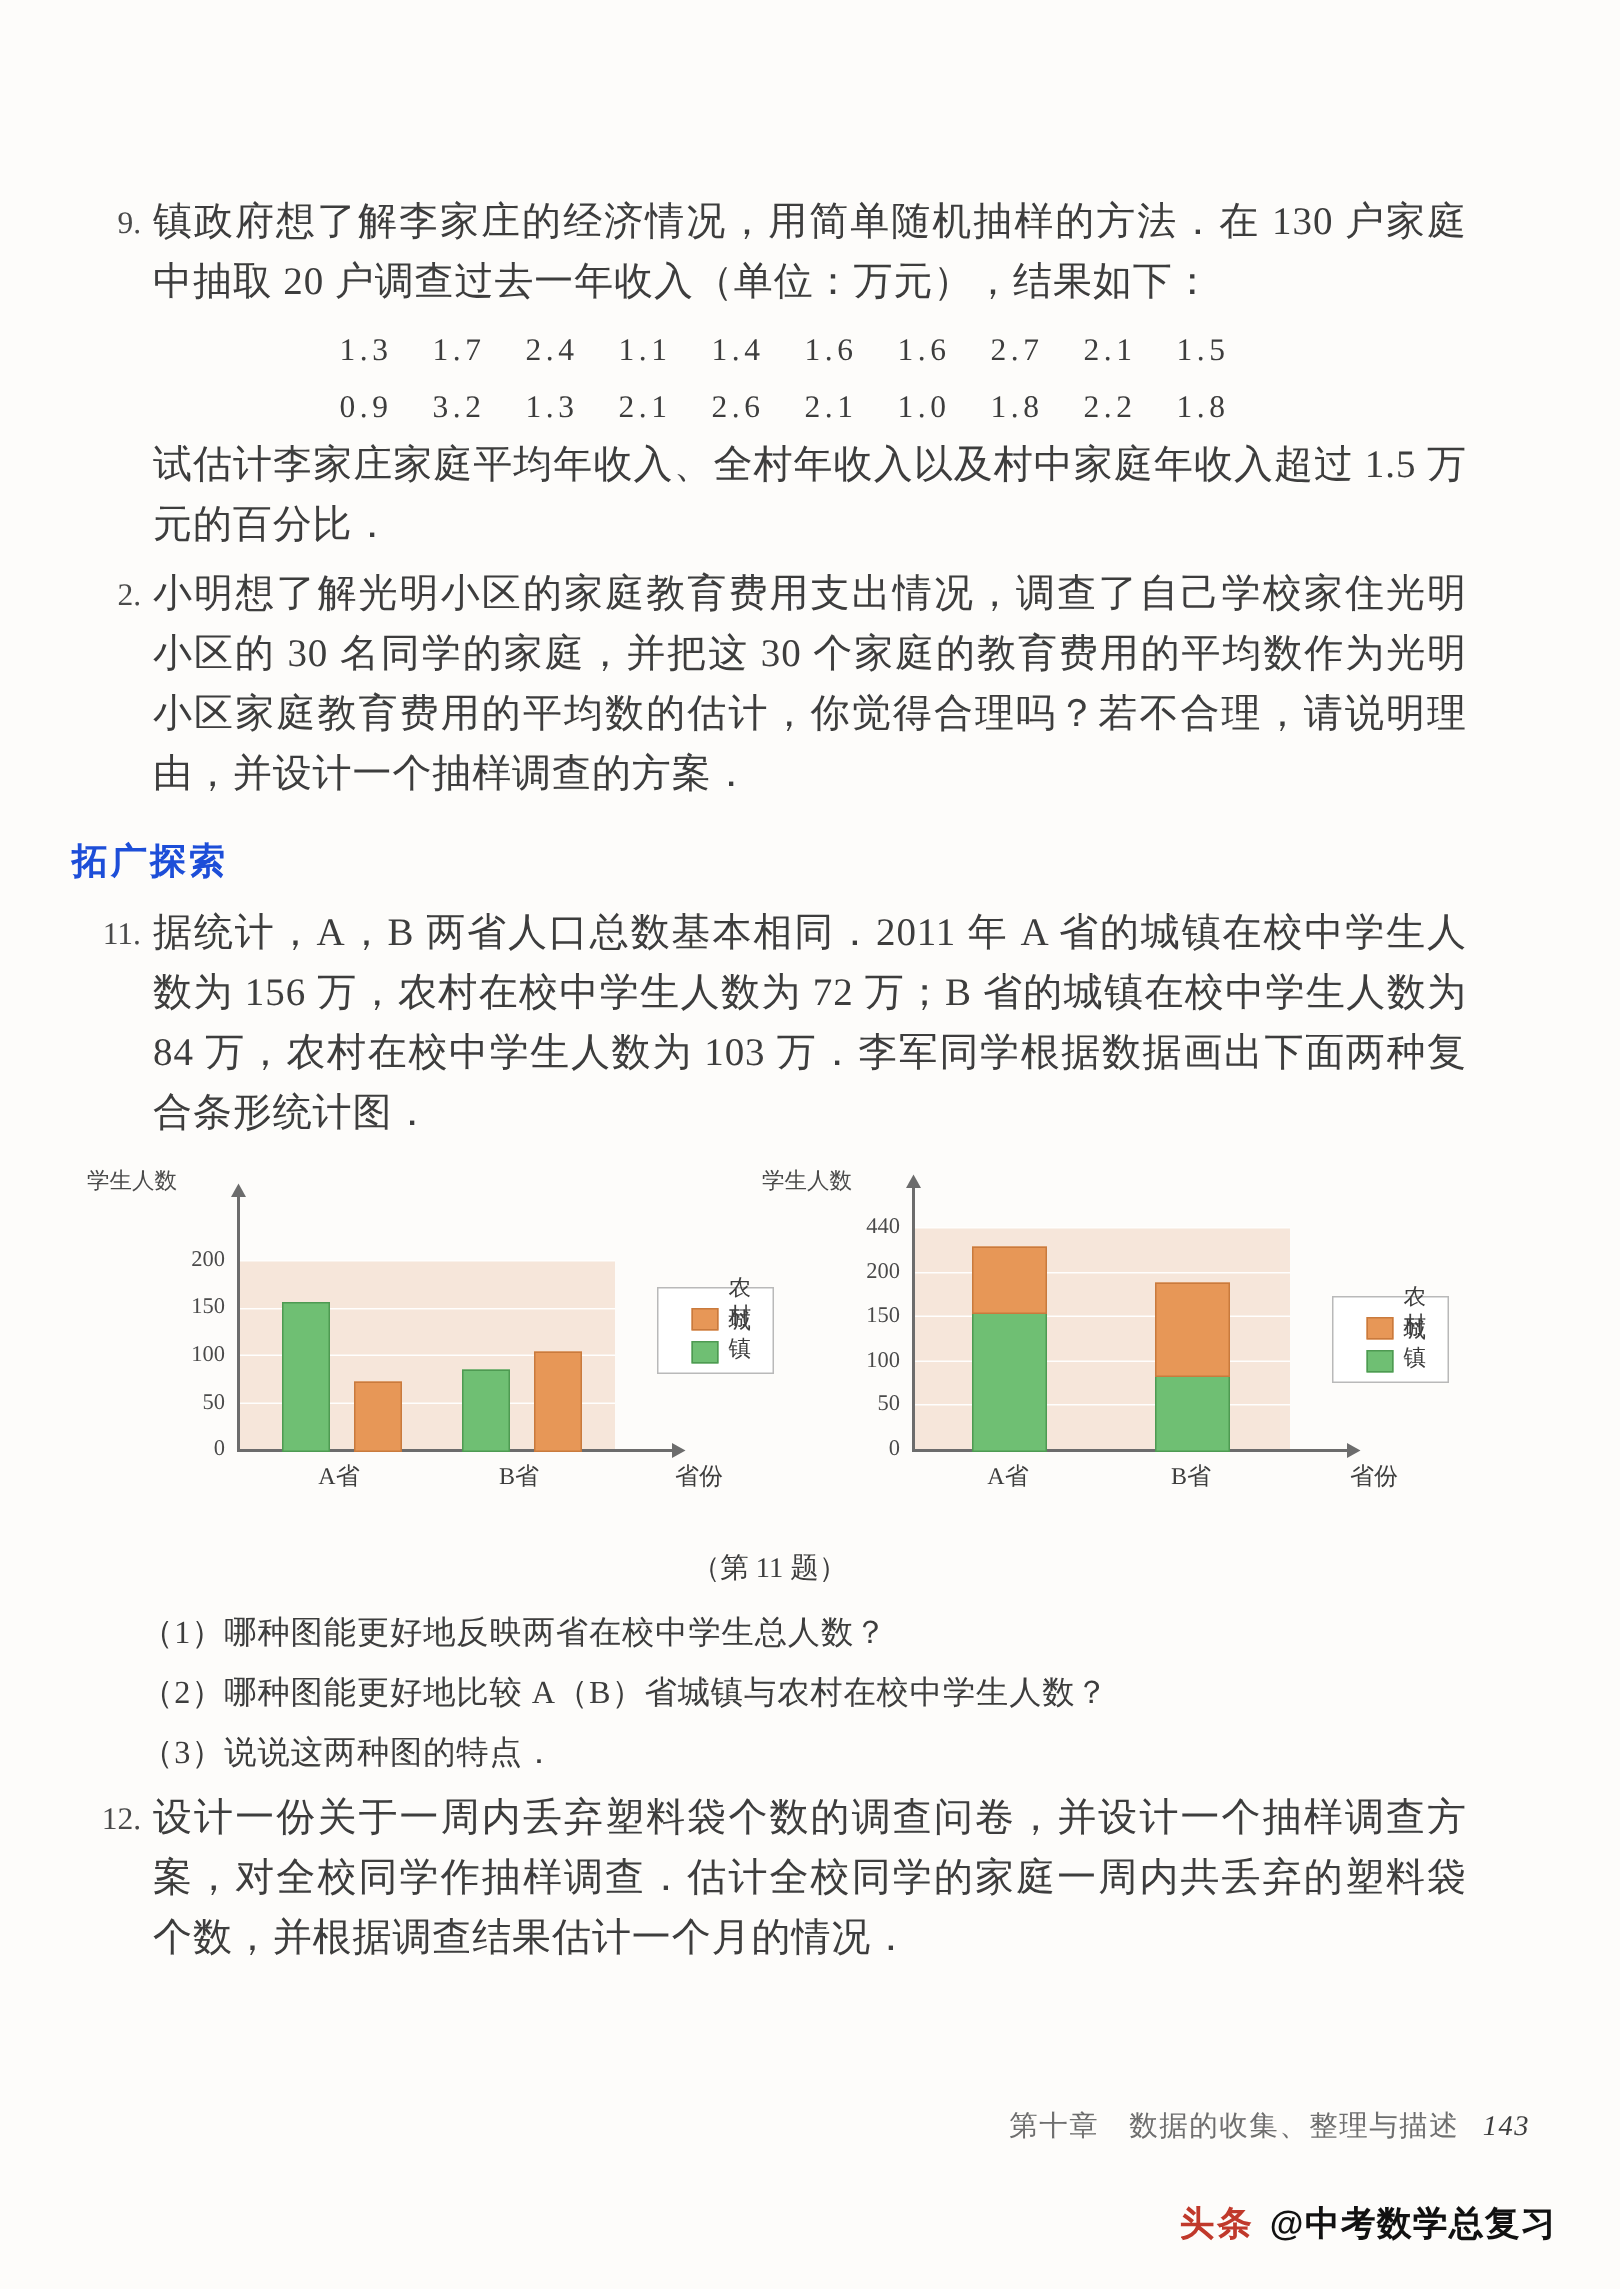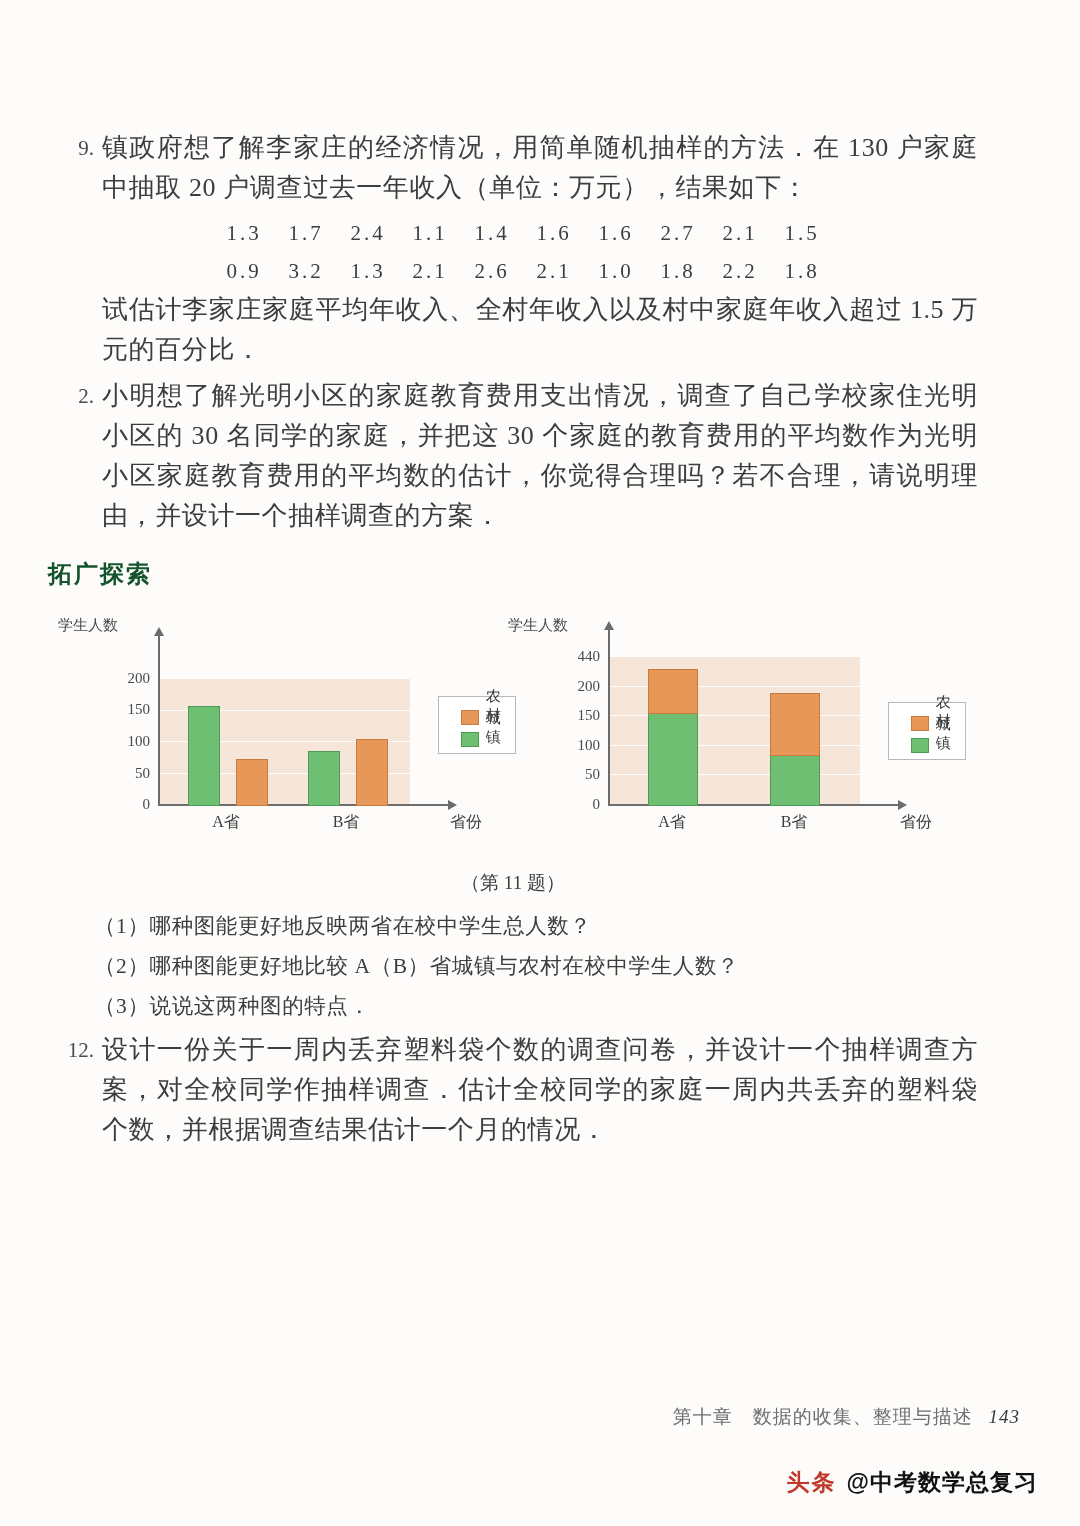--- a/index.html
+++ b/index.html
@@ -54,30 +54,30 @@
     font-size: 21px;
     line-height: 38px;
     letter-spacing: 3px;
     color: #3d3d3d;
     padding-left: 20px;
   }
   .datarow span { display: inline-block; width: 62px; text-align: center;}
   .section-title {
     font-size: 24px;
     font-weight: bold;
-    color: #14532d;
+    color: #1d4ed8;
     margin: 22px 0 12px 0;
     letter-spacing: 2px;
     font-family: "Liberation Sans", sans-serif;
   }
   
   .charts {
     position: relative;
     height: 250px;
-    margin-top: 26px;
+    margin-top: 16px;
     margin-bottom: 4px;
   }
   .chart {
     position: absolute;
     top: 0;
     width: 450px;
     height: 230px;
   }
   .chart.left { left: 10px; }
   .chart.right { left: 460px; }
@@ -222,20 +222,24 @@
       <div class="qbody">试估计李家庄家庭平均年收入、全村年收入以及村中家庭年收入超过 1.5 万元的百分比．</div>
     </div>
 
     <div class="qitem">
       <div class="qnum">2.</div>
       <div class="qbody">小明想了解光明小区的家庭教育费用支出情况，调查了自己学校家住光明小区的 30 名同学的家庭，并把这 30 个家庭的教育费用的平均数作为光明小区家庭教育费用的平均数的估计，你觉得合理吗？若不合理，请说明理由，并设计一个抽样调查的方案．</div>
     </div>
 
     <div class="section-title">拓广探索</div>
 
+    <div class="qitem">
+      <div class="qnum">11.</div>
+      <div class="qbody">据统计，A，B 两省人口总数基本相同．2011 年 A 省的城镇在校中学生人数为 156 万，农村在校中学生人数为 72 万；B 省的城镇在校中学生人数为 84 万，农村在校中学生人数为 103 万．李军同学根据数据画出下面两种复合条形统计图．</div>
+    </div>
 
     <div class="charts">
 
       <div class="chart left">
         <div class="axis-label" style="left:0px; top:0px;">学生人数</div>
 
         <div class="yaxis" style="left:100px; top:20px; height:170px;"></div>
         <div class="arrow-up" style="left:96px; top:11px;"></div>
 
         <div class="xaxis" style="left:100px; top:188px; width:290px;"></div>

